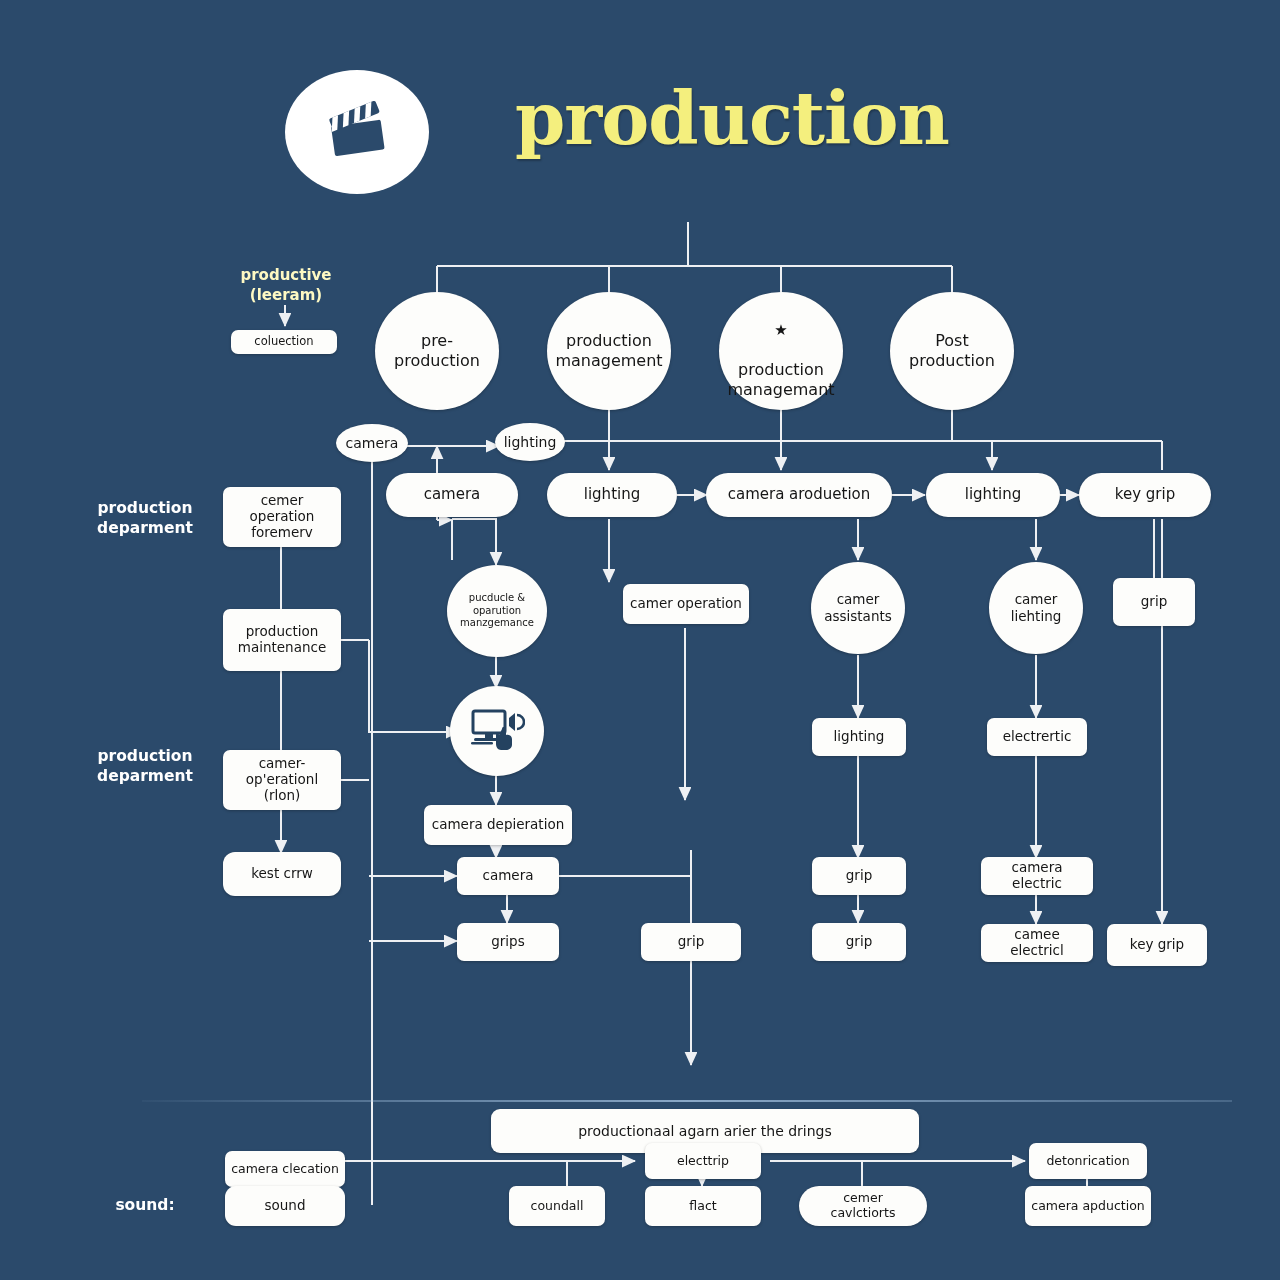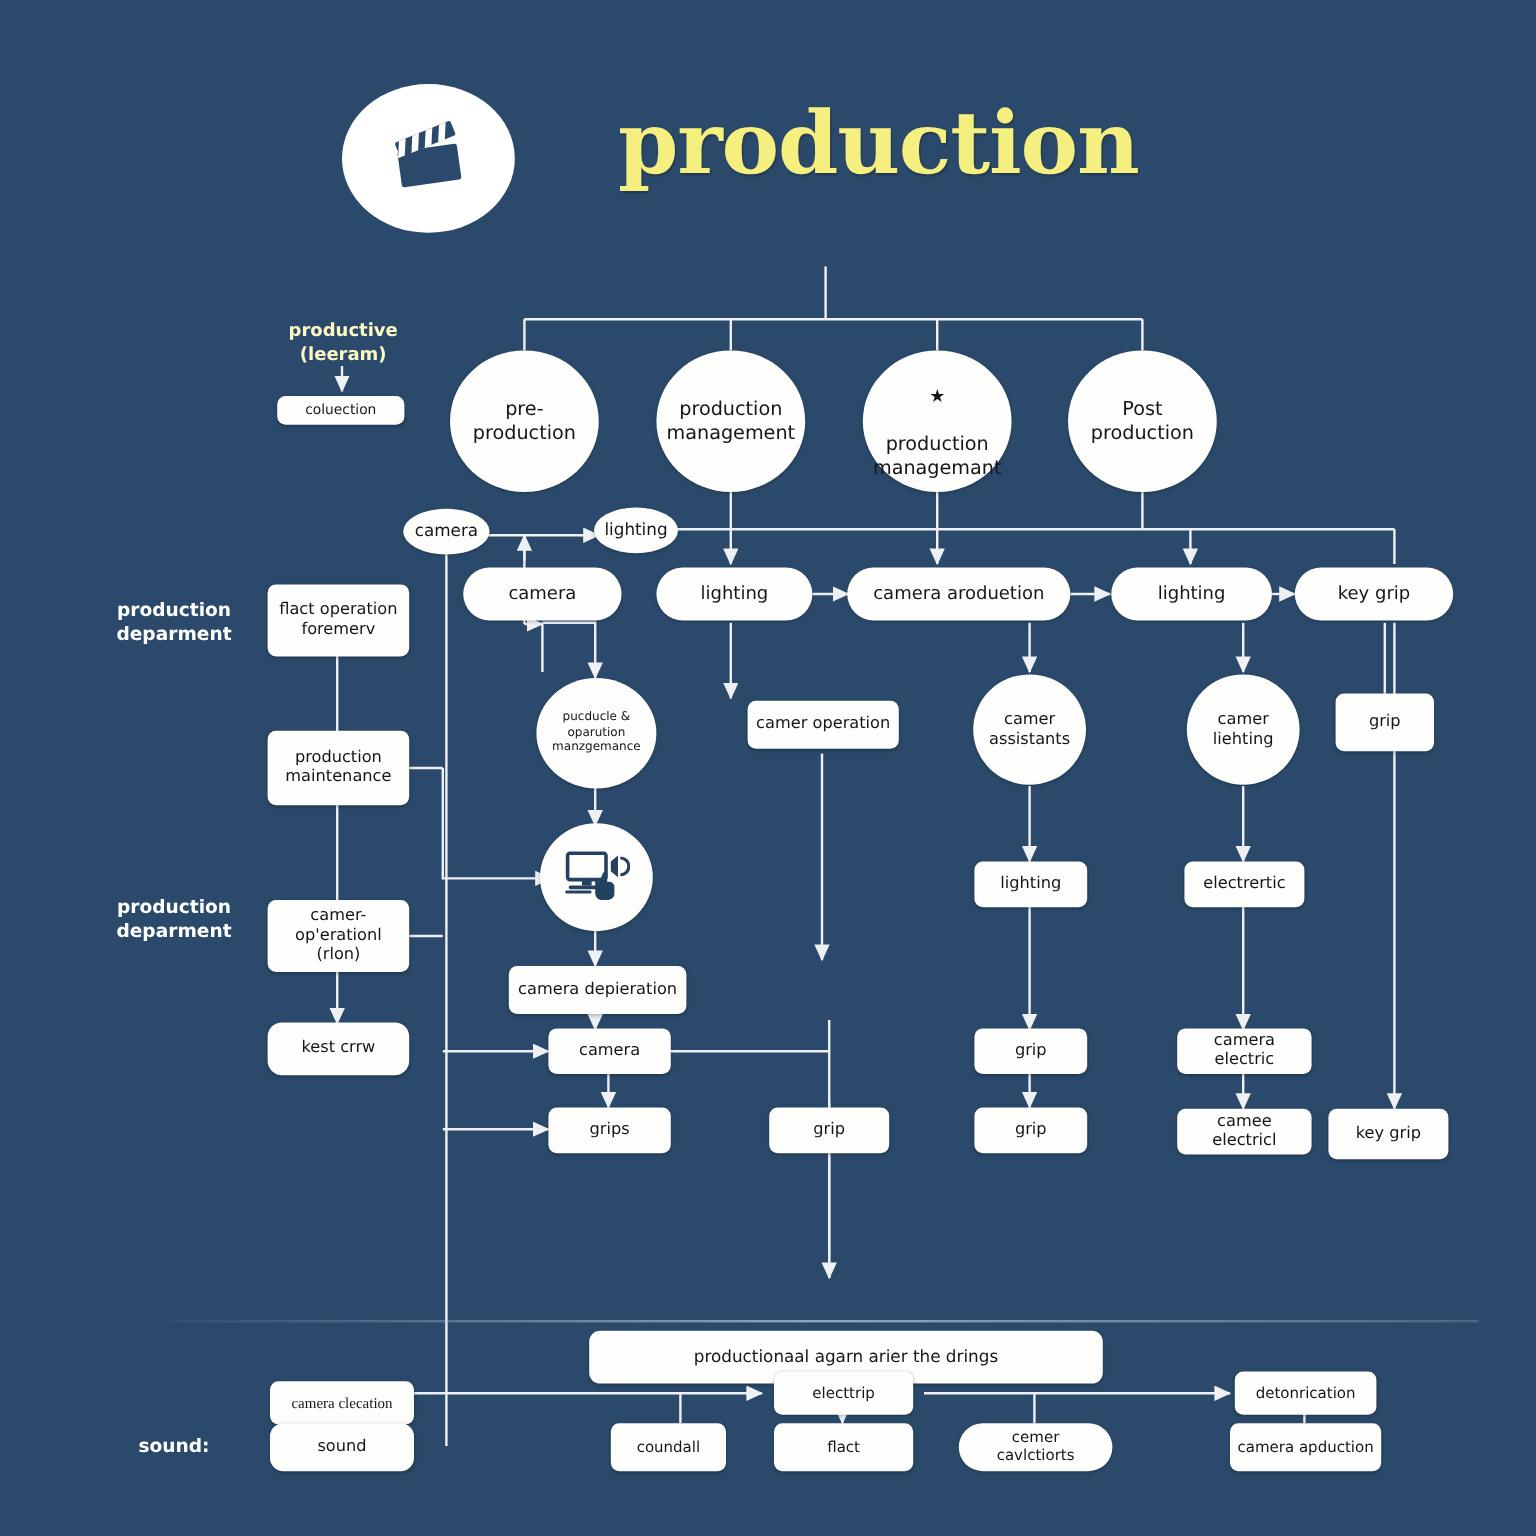--- a/index.html
+++ b/index.html
@@ -210,21 +210,21 @@
 
   <div class="node ell" style="left:289px;top:424px;width:72px;height:38px;">camera</div>
   <div class="node ell" style="left:448px;top:423px;width:70px;height:38px;">lighting</div>
 
   <div class="node pill" style="left:339px;top:473px;width:132px;height:44px;">camera</div>
   <div class="node pill" style="left:500px;top:473px;width:130px;height:44px;">lighting</div>
   <div class="node pill" style="left:659px;top:473px;width:186px;height:44px;">camera aroduetion</div>
   <div class="node pill" style="left:879px;top:473px;width:134px;height:44px;">lighting</div>
   <div class="node pill" style="left:1032px;top:473px;width:132px;height:44px;">key grip</div>
 
-  <div class="node box" style="left:176px;top:487px;width:118px;height:60px;">flact operation
+  <div class="node box" style="left:176px;top:487px;width:118px;height:60px;">cemer operation
 foremerv</div>
   <div class="node box" style="left:176px;top:609px;width:118px;height:62px;">production
 maintenance</div>
   <div class="node box" style="left:176px;top:750px;width:118px;height:60px;">camer- op'erationl
 (rlon)</div>
   <div class="node box" style="left:176px;top:852px;width:118px;height:44px;border-radius:12px;">kest crrw</div>
 
   <div class="node circ" style="left:400px;top:565px;width:100px;height:92px;">
     <span class="lbl" style="font-size:10px;white-space:pre-line;">pucducle &amp;
 oparution
@@ -267,21 +267,21 @@
   <div class="node box" style="left:934px;top:857px;width:112px;height:38px;">camera electric</div>
   <div class="node box" style="left:934px;top:924px;width:112px;height:38px;">camee electricl</div>
 
   <div class="node box" style="left:1066px;top:578px;width:82px;height:48px;">grip</div>
   <div class="node box" style="left:1060px;top:924px;width:100px;height:42px;">key grip</div>
 
   <div id="divider"></div>
 
   <div class="node bigbar" style="left:444px;top:1109px;width:428px;height:44px;">productionaal agarn arier the drings</div>
 
-  <div class="node box" style="left:178px;top:1151px;width:120px;height:36px;font-size:12.5px;font-family:Liberation Serif, serif;">camera clecation</div>
+  <div class="node box" style="left:178px;top:1151px;width:120px;height:36px;font-size:12.5px;">camera clecation</div>
   <div class="node box" style="left:178px;top:1186px;width:120px;height:40px;border-radius:11px;">sound</div>
   <div class="node box" style="left:462px;top:1186px;width:96px;height:40px;font-size:12.5px;">coundall</div>
   <div class="node box" style="left:598px;top:1143px;width:116px;height:36px;font-size:12.5px;">electtrip</div>
   <div class="node box" style="left:598px;top:1186px;width:116px;height:40px;font-size:12.5px;">flact</div>
   <div class="node pill" style="left:752px;top:1186px;width:128px;height:40px;font-size:12.5px;">cemer cavlctiorts</div>
   <div class="node box" style="left:982px;top:1143px;width:118px;height:36px;font-size:12.5px;">detonrication</div>
   <div class="node box" style="left:978px;top:1186px;width:126px;height:40px;font-size:12.5px;">camera apduction</div>
 
 </div>
 

